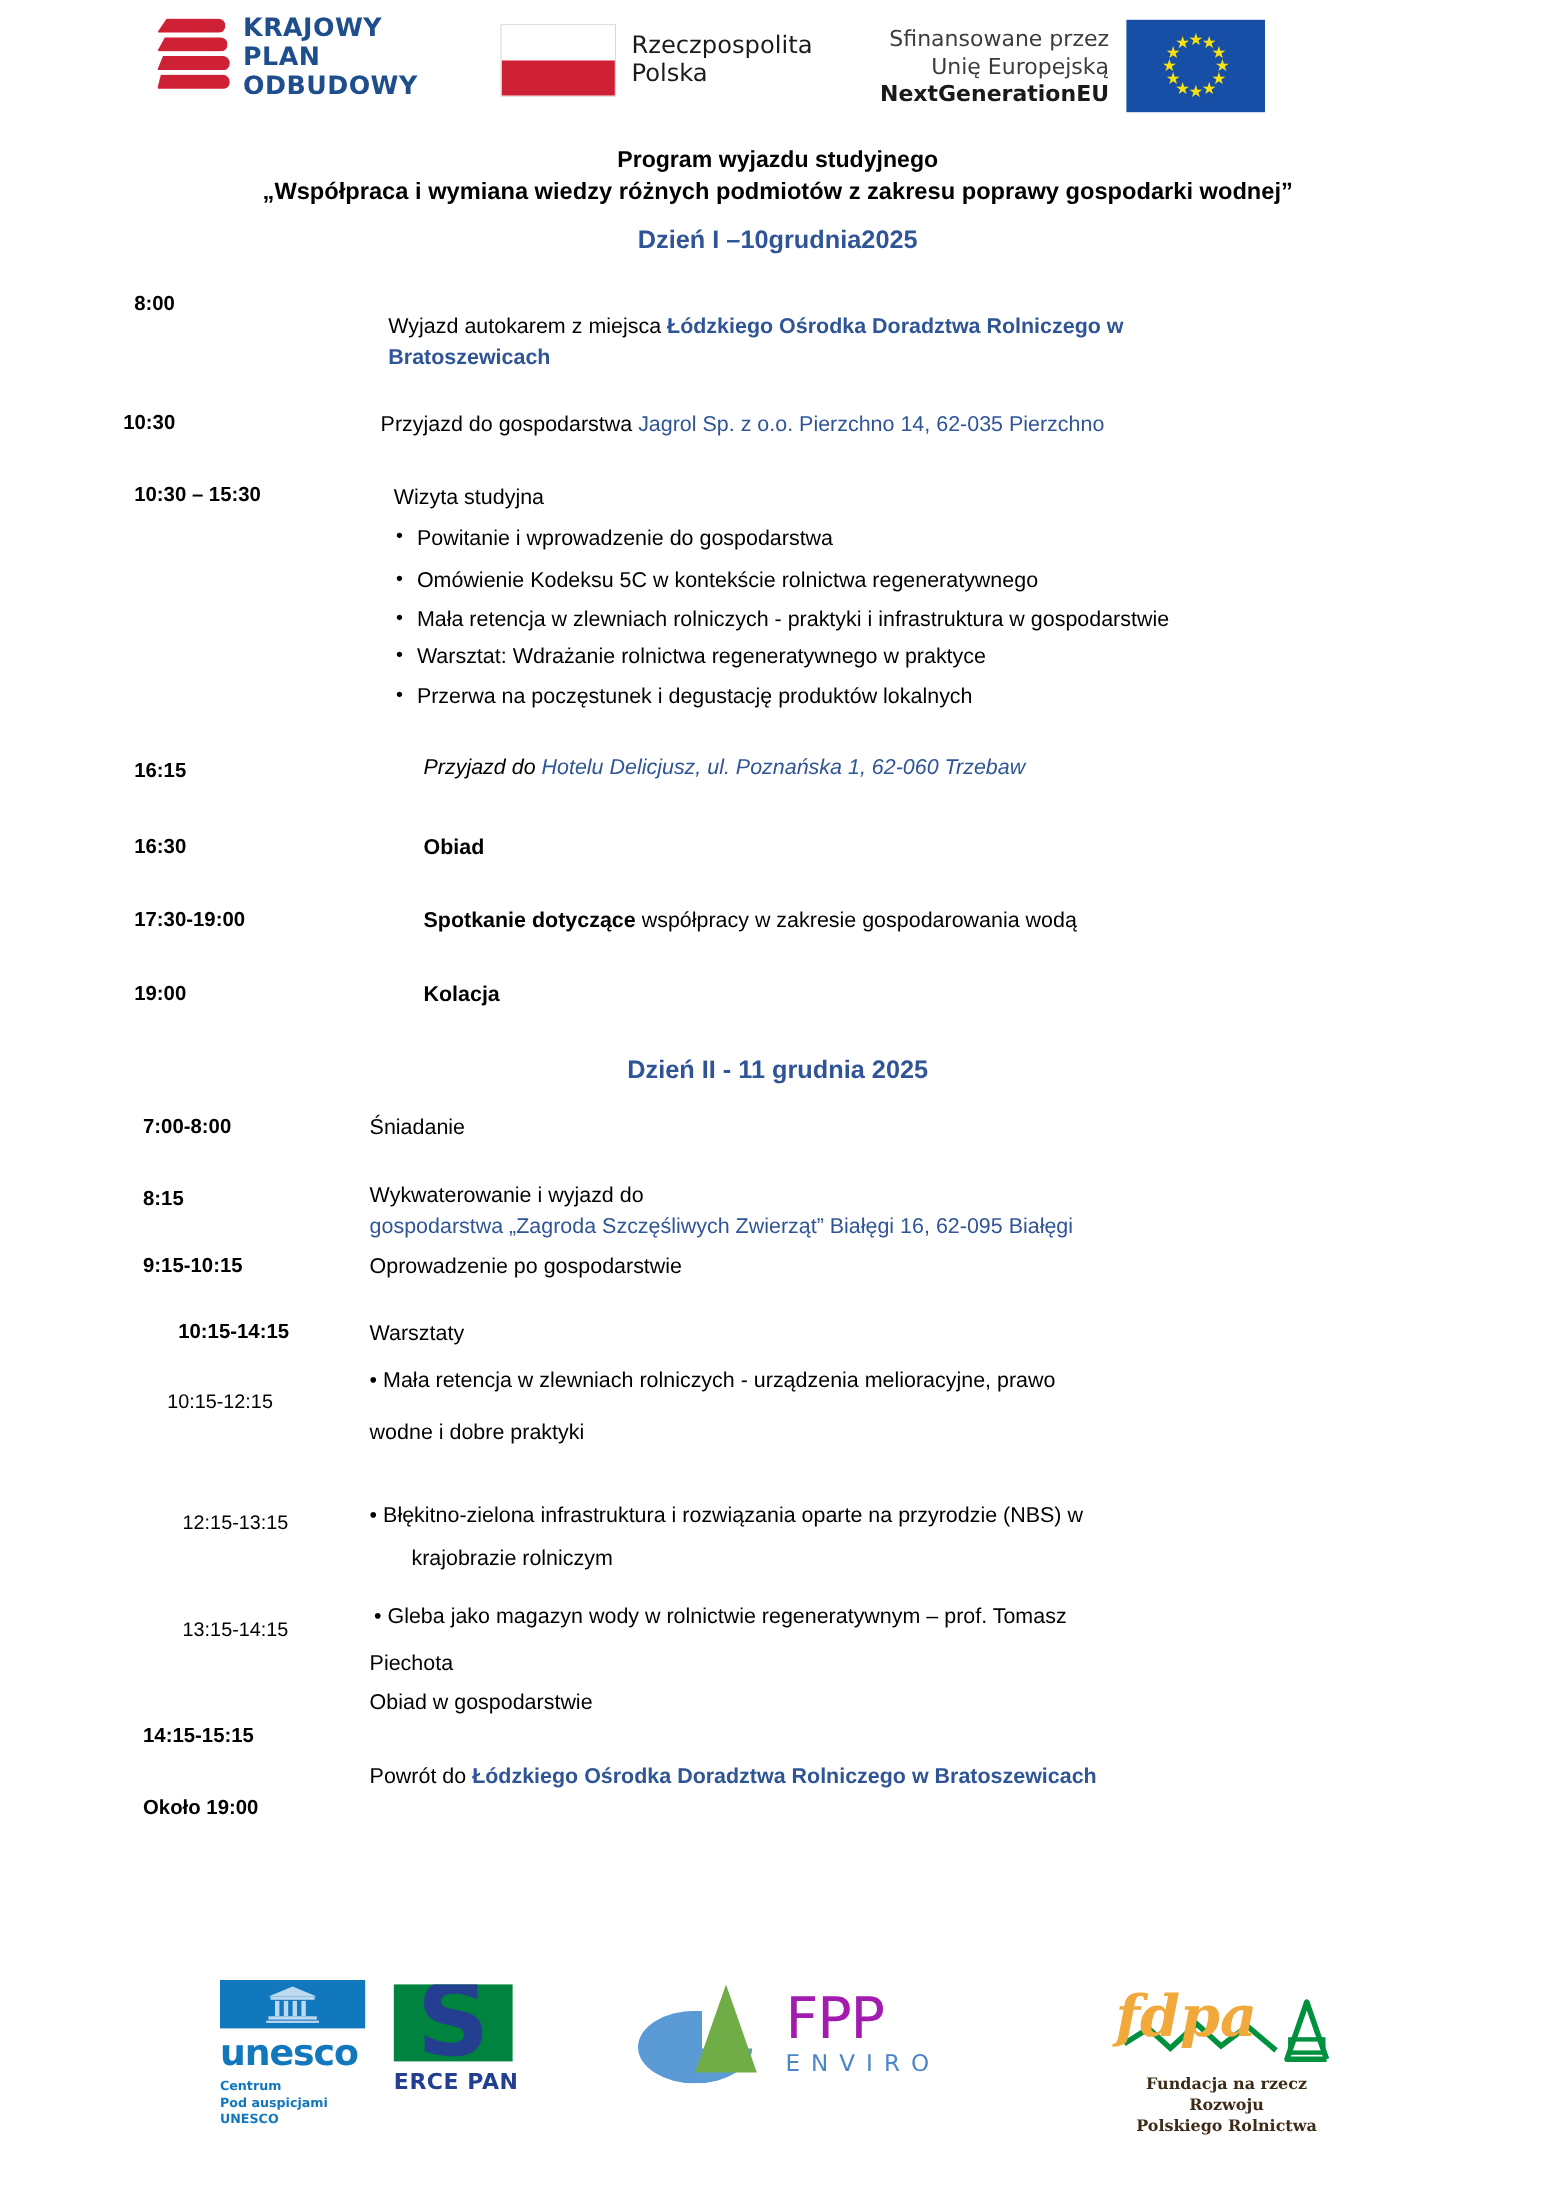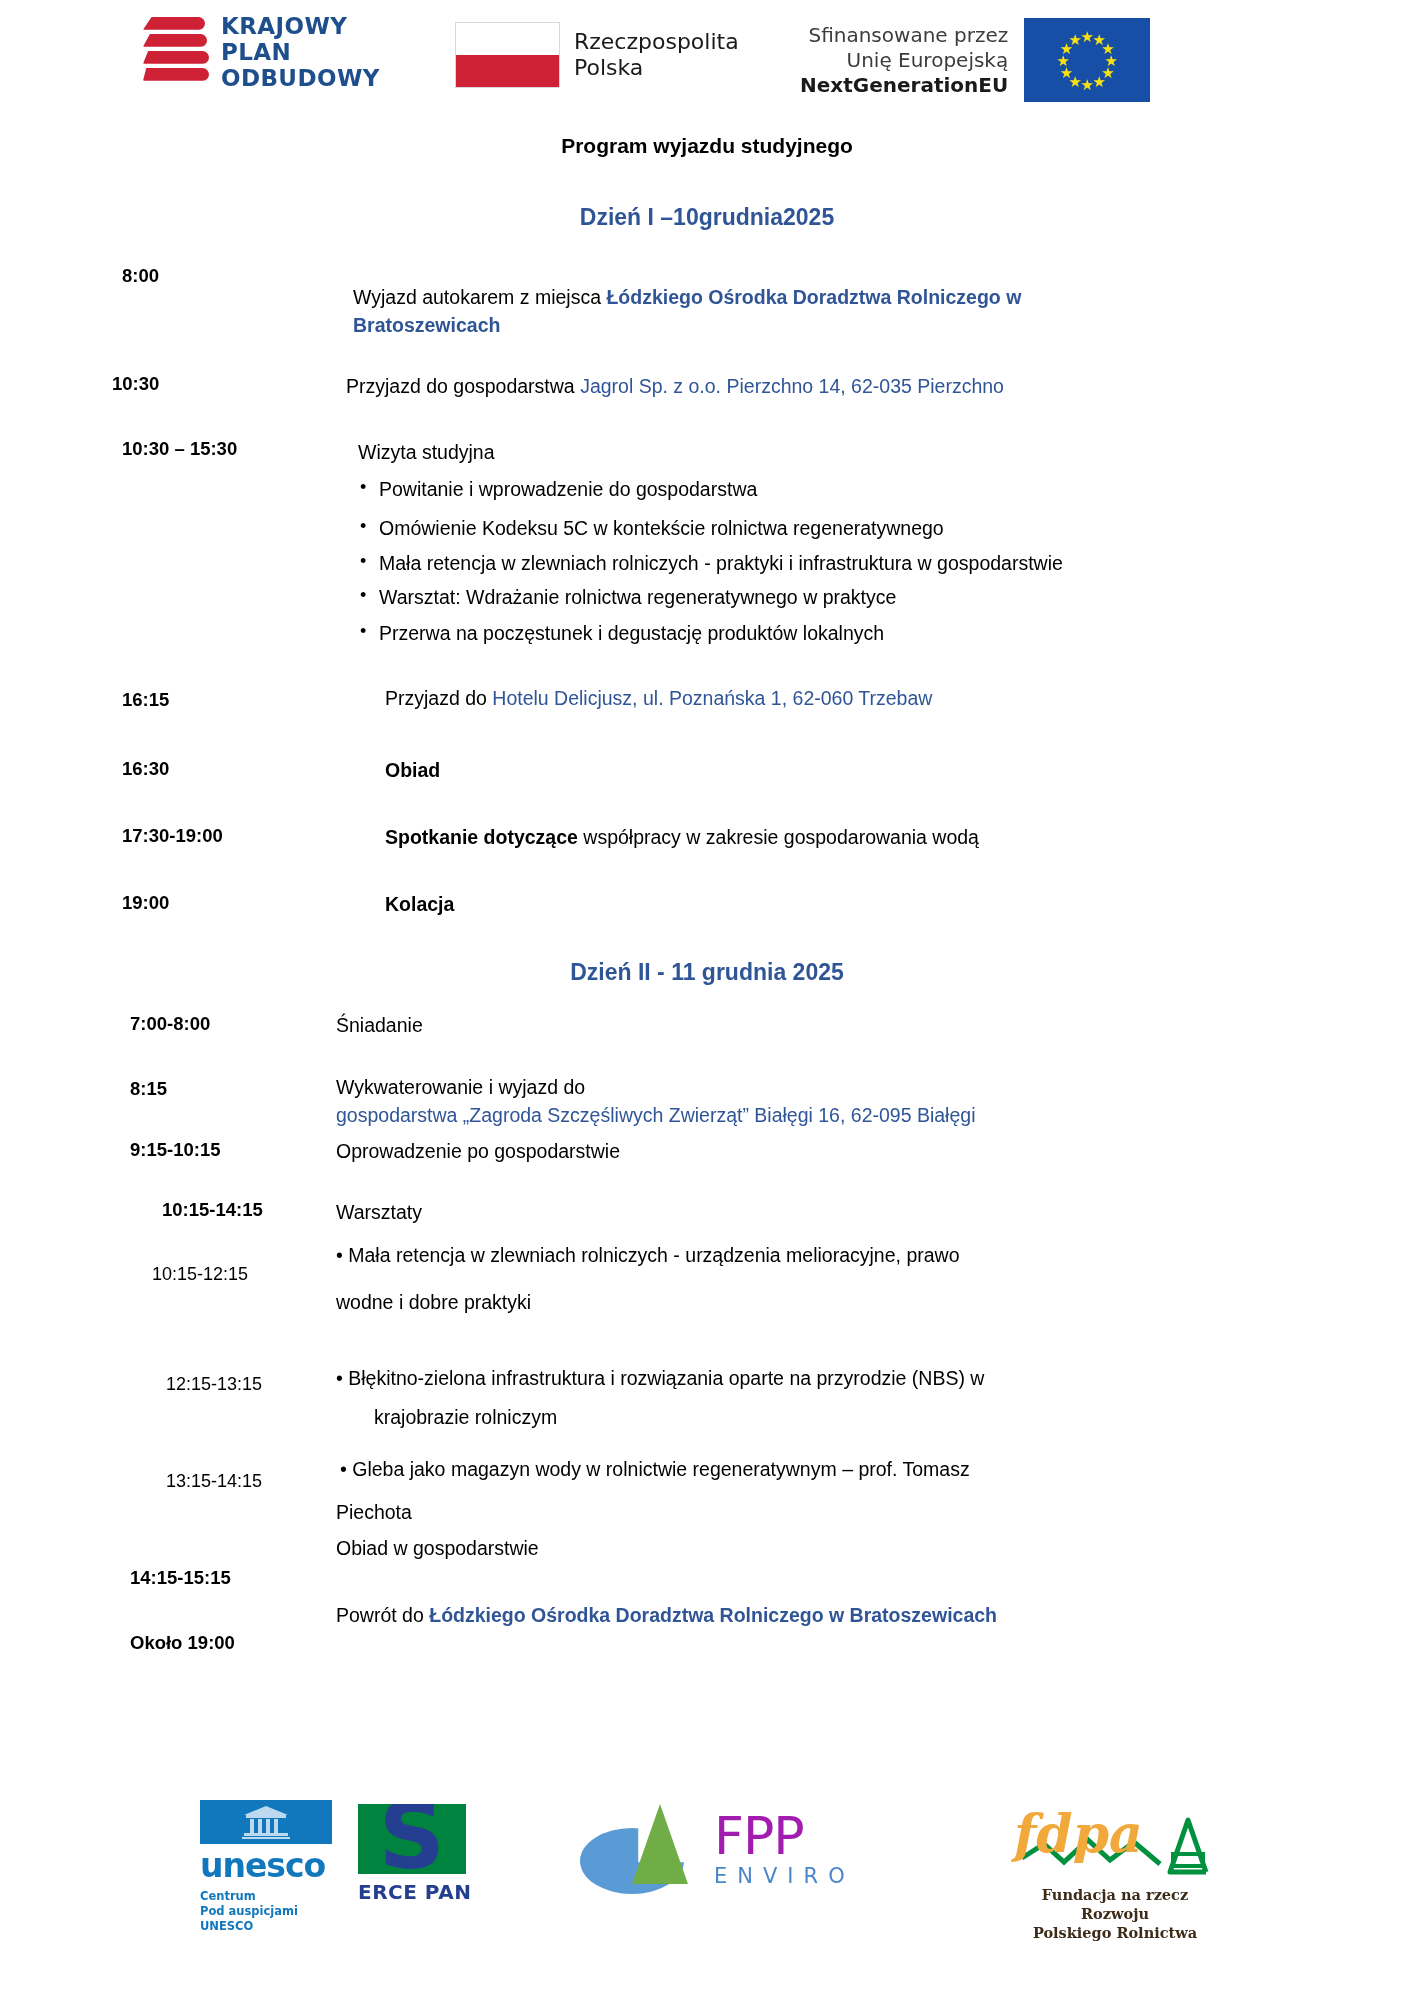--- a/index.html
+++ b/index.html
@@ -374,20 +374,21 @@
           <span class="star" style="left: 39px; top: 42px;">★</span>
           <span class="star" style="left: 42.2154px; top: 30px;">★</span>
           <span class="star" style="left: 51px; top: 21.2154px;">★</span>
         </div>
     </div>
 
   </div>
 
   <div class="title-block">
     <div class="title-l1">Program wyjazdu studyjnego</div>
+    <div class="title-l2">„Współpraca i wymiana wiedzy różnych podmiotów z zakresu poprawy gospodarki wodnej”</div>
   </div>
 
   <div class="day-heading day1-heading">Dzień I –10grudnia2025</div>
 
   <div class="sched">
 
     <div class="row" style="top:0">
       <div class="time" style="left:122px; top:265px;">8:00</div>
       <div class="body-txt" style="left:353px; top:283px; width:900px;">
         <span>Wyjazd autokarem z miejsca </span><span class="blue-b">Łódzkiego Ośrodka Doradztwa Rolniczego w</span><br>
@@ -409,21 +410,21 @@
         <li>Powitanie i wprowadzenie do gospodarstwa</li>
         <li style="margin-top:11px">Omówienie Kodeksu 5C w kontekście rolnictwa regeneratywnego</li>
         <li style="margin-top:6px">Mała retencja w zlewniach rolniczych - praktyki i infrastruktura w gospodarstwie</li>
         <li style="margin-top:6px">Warsztat: Wdrażanie rolnictwa regeneratywnego w praktyce</li>
         <li style="margin-top:8px">Przerwa na poczęstunek i degustację produktów lokalnych</li>
       </ul>
     </div>
 
     <div class="row" style="top:0">
       <div class="time" style="left:122px; top:689px;">16:15</div>
-      <div class="body-txt" style="left:385px; top:684px;">
+      <div class="body-txt" style="left:385px; top:684px;font-style:italic;">
         <span>Przyjazd do </span><span class="blue">Hotelu Delicjusz, ul. Poznańska 1, 62-060 Trzebaw</span>
       </div>
     </div>
 
     <div class="row" style="top:0">
       <div class="time" style="left:122px; top:758px;">16:30</div>
       <div class="body-txt bold" style="left:385px; top:756px;">Obiad</div>
     </div>
 
     <div class="row" style="top:0">

